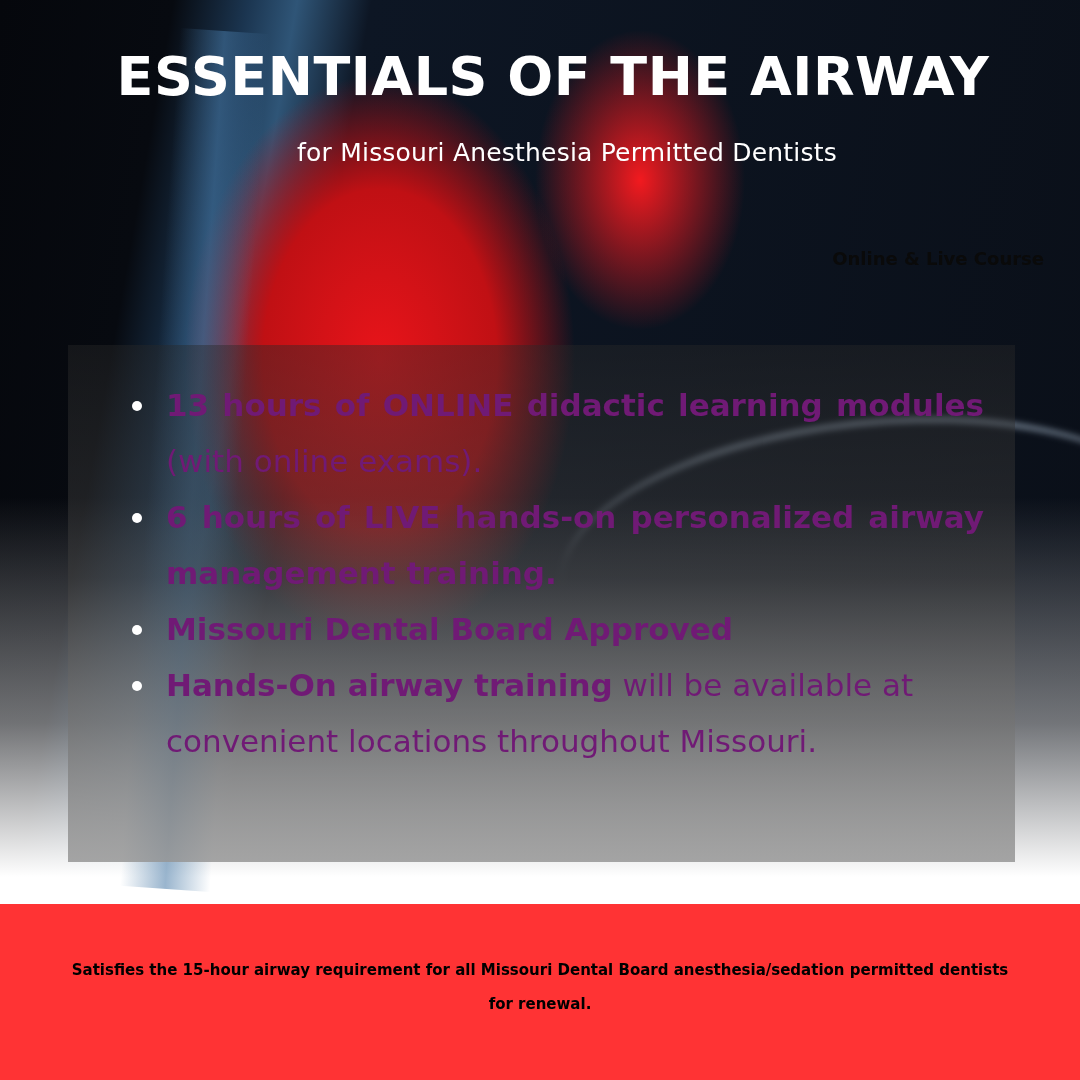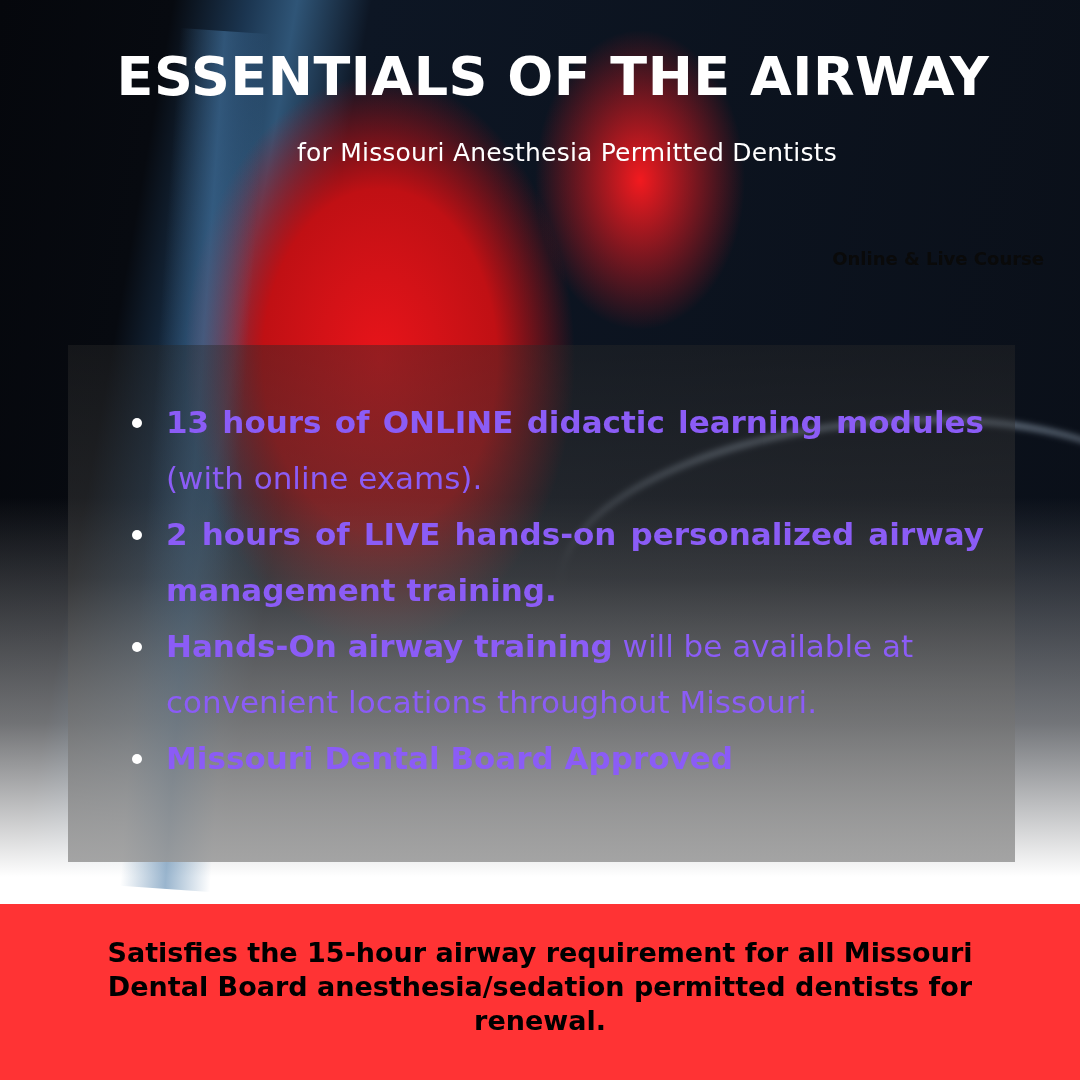--- a/index.html
+++ b/index.html
@@ -41,67 +41,67 @@
     position: absolute; right: 36px; top: 246px;
     color: #0a0a0a; font-family: "DejaVu Sans", sans-serif; font-weight: bold;
     font-size: 18px; line-height: 26px;
   }
 
   .panel {
     position: absolute; left: 68px; top: 345px; width: 947px; height: 517px;
     background: linear-gradient(to bottom, rgba(40,40,40,0.42) 0%, rgba(60,60,60,0.55) 45%, rgba(150,150,150,0.85) 100%);
   }
   .bullets {
-    position: absolute; left: 132px; top: 394px; width: 852px;
+    position: absolute; left: 132px; top: 377px; width: 852px;
     margin: 0; padding: 0; list-style: none;
-    color: #8b5cf6; font-family: "DejaVu Sans", sans-serif;
+    color: #701a75; font-family: "DejaVu Sans", sans-serif;
     font-size: 31px; line-height: 56px;
   }
   .bullets li { position: relative; padding-left: 34px; }
   .bullets li .dot {
     position: absolute; left: 0; top: 24px; width: 10px; height: 10px; border-radius: 50%; background: #ffffff;
   }
   .bullets li.justify { text-align: justify; text-align-last: left; }
   .b { font-weight: bold; }
   .n { font-weight: normal; }
 
   .footer {
     position: absolute; left: 0; top: 904px; width: 1080px; height: 176px;
     background: #ff3334;
     display: flex; align-items: center; justify-content: center;
   }
   .footer-text {
     width: 960px; text-align: center; margin-top: -10px;
     color: #000000; font-family: "DejaVu Sans", sans-serif; font-weight: bold;
-    font-size: 27px; line-height: 34px;
+    font-size: 15px; line-height: 34px;
   }
 </style>
 </head>
 <body>
 
 <div class="bg"></div>
 <div class="bg-arm"></div>
 <div class="bg-glow"></div>
 
 <h1 class="title" style="margin:0;">ESSENTIALS OF THE AIRWAY</h1>
 <div class="subtitle">for Missouri Anesthesia Permitted Dentists</div>
 <div class="course-type">Online &amp; Live Course</div>
 
 <div class="panel"></div>
 
 <ul class="bullets">
   <li class="justify">
     <span class="dot"></span><span class="b">13 hours of ONLINE didactic learning modules</span><span class="n"> (with online exams).</span>
   </li>
   <li class="justify">
-    <span class="dot"></span><span class="b">2 hours of LIVE hands-on personalized airway management training.</span><span class="n"></span>
+    <span class="dot"></span><span class="b">6 hours of LIVE hands-on personalized airway management training.</span><span class="n"></span>
+  </li>
+  <li>
+    <span class="dot"></span><span class="b">Missouri Dental Board Approved</span><span class="n"></span>
   </li>
   <li>
     <span class="dot"></span><span class="b">Hands-On airway training</span><span class="n"> will be available at convenient locations throughout Missouri.</span>
-  </li>
-  <li>
-    <span class="dot"></span><span class="b">Missouri Dental Board Approved</span><span class="n"></span>
   </li>
 </ul>
 
 <div class="footer">
   <div class="footer-text">Satisfies the 15-hour airway requirement for all Missouri Dental Board anesthesia/sedation permitted dentists for renewal.</div>
 </div>
 
 </body></html>

